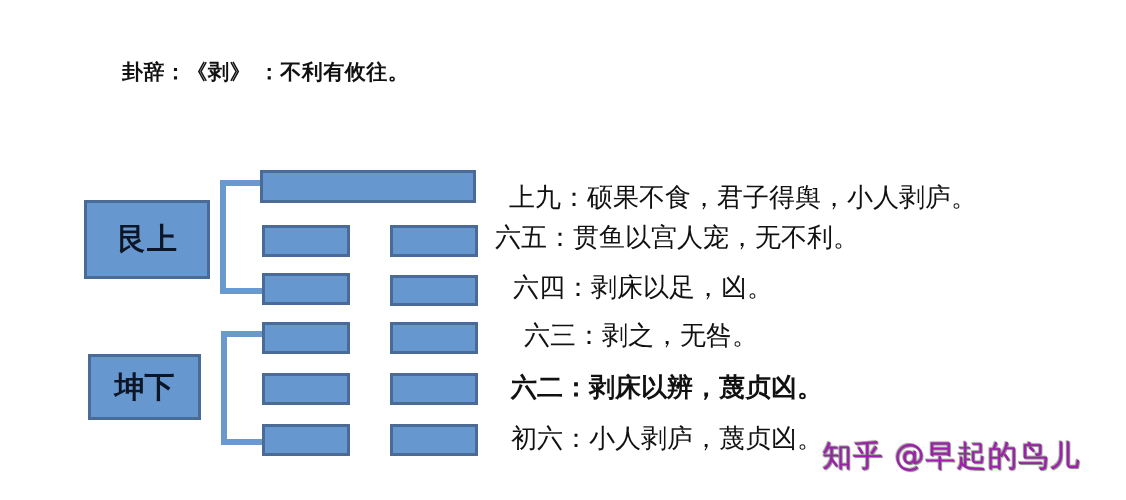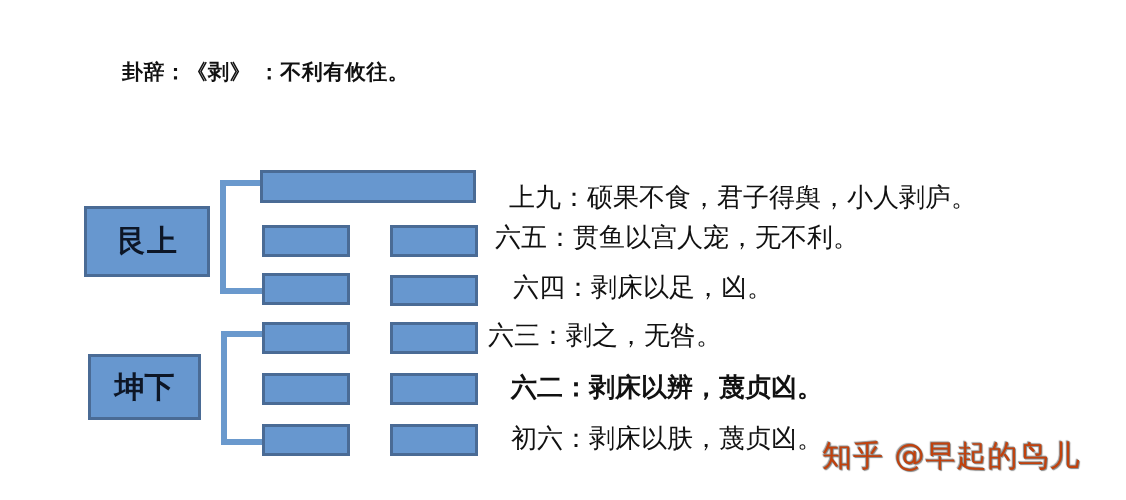--- a/index.html
+++ b/index.html
@@ -15,33 +15,33 @@
     .trigram {
       position: absolute; background: #6797cf; border: 3px solid #4a6b95; box-sizing: border-box;
       display: flex; align-items: center; justify-content: center;
       font-family: "DejaVu Sans", "Liberation Sans", sans-serif; font-weight: bold; font-size: 30px; color: #0d1626;
     }
     .bracket {
       position: absolute; border: 6px solid #6a99cd; border-right: none; box-sizing: border-box;
     }
     .line { position: absolute; font-size: 26px; white-space: nowrap; }
     .watermark {
-      position: absolute; left: 822px; top: 436px; font-size: 30px; color: #c2410c;
+      position: absolute; left: 822px; top: 436px; font-size: 30px; color: #a21caf;
       font-family: "DejaVu Sans", "Liberation Sans", sans-serif;
       text-shadow: 0 0 1px #777, 1px 1px 1px #888, -1px -1px 1px #999;
       letter-spacing: 1px; white-space: nowrap;
     }
   </style>
 </head>
 <body>
 
 <div class="abs title">卦辞：《剥》 ：不利有攸往。</div>
 
 <div class="bracket" style="left:220px; top:180px; width:42px; height:114px;"></div>
-<div class="trigram" style="left:84px; top:206px; width:126px; height:71px;font-family:Liberation Serif, serif;">艮上</div>
+<div class="trigram" style="left:84px; top:200px; width:126px; height:79px;font-family:Liberation Serif, serif;">艮上</div>
 
 <div class="bracket" style="left:221px; top:331px; width:42px; height:114px;"></div>
 <div class="trigram" style="left:88px; top:354px; width:113px; height:66px;">坤下</div>
 
 <div class="bar" style="left:260px; top:170px; width:216px; height:33px;"></div>
 
 <div class="bar" style="left:262px; top:225px; width:88px; height:32px;"></div>
 <div class="bar" style="left:390px; top:225px; width:88px; height:32px;"></div>
 
 <div class="bar" style="left:262px; top:273px; width:88px; height:32px;"></div>
@@ -52,17 +52,17 @@
 
 <div class="bar" style="left:262px; top:373px; width:88px; height:32px;"></div>
 <div class="bar" style="left:390px; top:373px; width:88px; height:32px;"></div>
 
 <div class="bar" style="left:262px; top:424px; width:88px; height:32px;"></div>
 <div class="bar" style="left:390px; top:424px; width:88px; height:32px;"></div>
 
 <div class="line" style="left:509px; top:167px;margin-top:13px;">上九：硕果不食，君子得舆，小人剥庐。</div>
 <div class="line" style="left:495px; top:220px;">六五：贯鱼以宫人宠，无不利。</div>
 <div class="line" style="left:513px; top:270px;">六四：剥床以足，凶。</div>
-<div class="line" style="left:488px; top:318px;">六三：剥之，无咎。</div>
+<div class="line" style="left:524px; top:318px;">六三：剥之，无咎。</div>
 <div class="line" style="left:511px; top:370px;font-weight:bold;">六二：剥床以辨，蔑贞凶。</div>
-<div class="line" style="left:511px; top:421px;">初六：剥床以肤，蔑贞凶。</div>
+<div class="line" style="left:511px; top:421px;">初六：小人剥庐，蔑贞凶。</div>
 
 <div class="watermark">知乎 @早起的鸟儿</div>
 
 </body></html>

